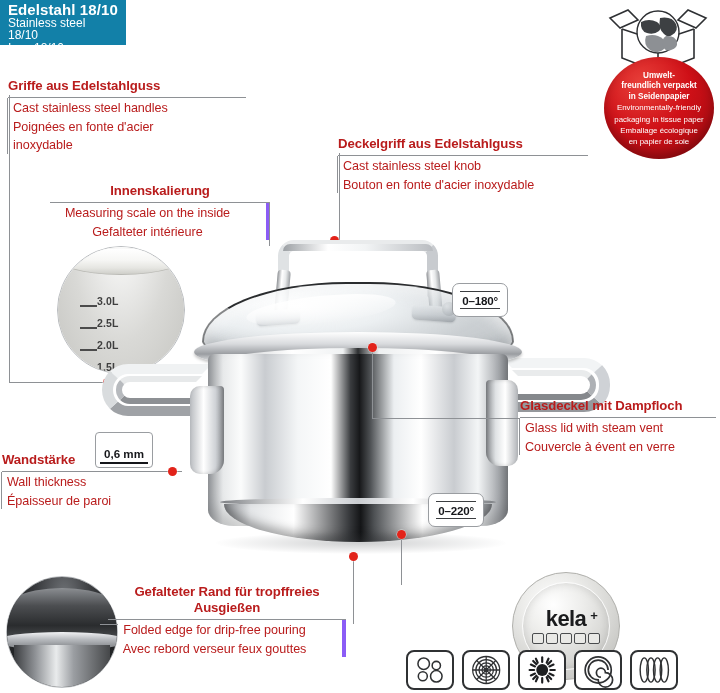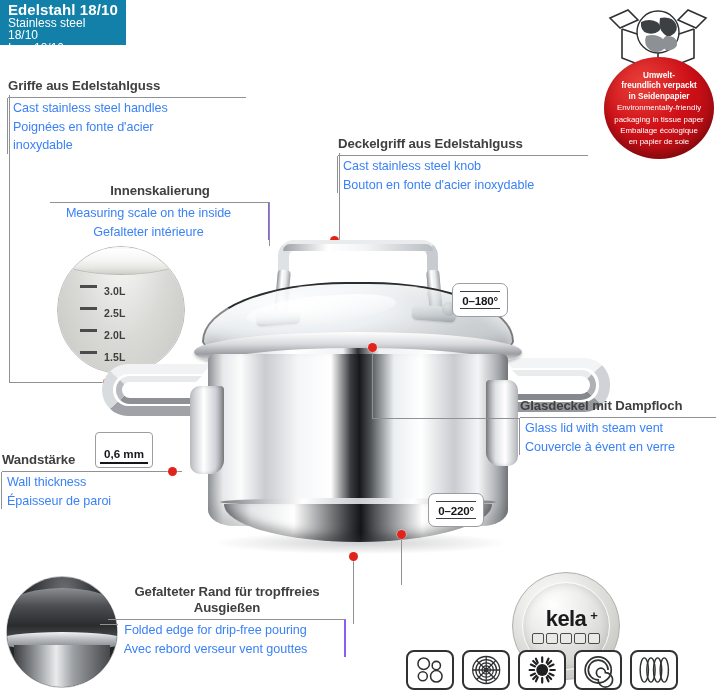--- a/index.html
+++ b/index.html
@@ -20,33 +20,33 @@
     background:#1280a8; color:#ffffff;
     padding:4px 8px 0 8px;
     line-height:12.5px;
   }
   #header-badge .l1 { font-size:15px; font-weight:bold; letter-spacing:.1px; }
   #header-badge .l2, #header-badge .l3 { font-size:12px; font-weight:normal; }
 
   
   .callout { position:absolute; }
   .callout .title {
-    font-size:13.2px; font-weight:bold; color:#404040;
+    font-size:13.2px; font-weight:bold; color:#b91c1c;
     line-height:16px; letter-spacing:-.1px; white-space:nowrap;
   }
   .callout .title.wrap { white-space:normal; }
   .callout .rule { height:1px; background:#8e9195; margin-top:3px; }
   .callout .sub {
-    font-size:12.6px; color:#3b82f6; line-height:16.5px;
+    font-size:12.6px; color:#b91c1c; line-height:16.5px;
     padding-top:2px; letter-spacing:-.05px;
   }
 
   
   .bx-left  .body { border-left:1px solid #8e9195; padding-left:5px; margin-left:-1px; }
-  .bx-right .body { border-right:2px solid #8b5cf6; padding-right:21px; }
+  .bx-right .body { border-right:4px solid #8b5cf6; padding-right:21px; }
   .bx-right .title, .bx-right .sub { text-align:center; }
 
   
   .lineh { position:absolute; height:1px; background:#8e9195; }
   .linev { position:absolute; width:1px; background:#8e9195; }
   .dot {
     position:absolute; width:9px; height:9px; border-radius:50%;
     background:#e2231a; box-shadow:0 0 0 .5px rgba(255,255,255,.6);
   }
 
@@ -99,21 +99,21 @@
     background:
       radial-gradient(ellipse at 50% -10%, #ffffff 0%, #f2f2f1 18%, #d9d9d6 55%, #c6c6c2 100%);
   }
   #scale-detail .rimtop {
     position:absolute; left:-6%; top:2px; width:112%; height:26px;
     background:linear-gradient(180deg,#ffffff 0%,#f6f6f4 45%,#e6e6e2 75%,#cfcfca 100%);
     border-bottom:1px solid #b9b9b4;
     border-radius:0 0 50% 50%/0 0 22px 22px;
   }
   #scale-detail .marks { position:absolute; left:22px; top:38px; }
-  #scale-detail .m { display:flex; align-items:flex-start; gap:7px; height:22px; }
+  #scale-detail .m { display:flex; align-items:flex-end; height:22px; }
   #scale-detail .m i { display:block; width:17px; height:2.5px; background:#4b4b4b; }
   #scale-detail .m span { font-size:10.5px; color:#3f3f3f; font-weight:bold; letter-spacing:.1px; }
 
   #edge-detail { left:6px; top:576px; width:112px; height:112px; }
   #edge-detail .photo {
     position:absolute; inset:0;
     background:
       radial-gradient(ellipse at 52% 16%, #6f7276 0%, #3a3c3f 34%, #1d1f21 62%, #2b2d30 100%);
   }
   #edge-detail .rim {
@@ -486,21 +486,21 @@
     <div class="rim"></div>
     <div class="rimlip"></div>
     <div class="wallshade"></div>
   </div>
   <div class="callout bx-right" style="left:108px; top:584px; width:238px;">
     <div class="title wrap">Gefalteter Rand für tropffreies</div>
     <div class="title wrap">Ausgießen</div>
     <div class="rule"></div>
     <div class="body">
       <div class="sub">Folded edge for drip-free pouring</div>
-      <div class="sub">Avec rebord verseur vent gouttes</div>
+      <div class="sub">Avec rebord verseur feux gouttes</div>
     </div>
   </div>
   <div class="lineh" style="left:100px; top:624px; width:18px;"></div>
   <div class="linev" style="left:353px; top:556px; height:68px;"></div>
   <div class="dot" style="left:349px; top:552px;"></div>
 
   <div class="linev" style="left:401px; top:535px; height:50px;"></div>
   <div class="dot" style="left:397px; top:530px;"></div>
 
   <div id="kela-disc">

